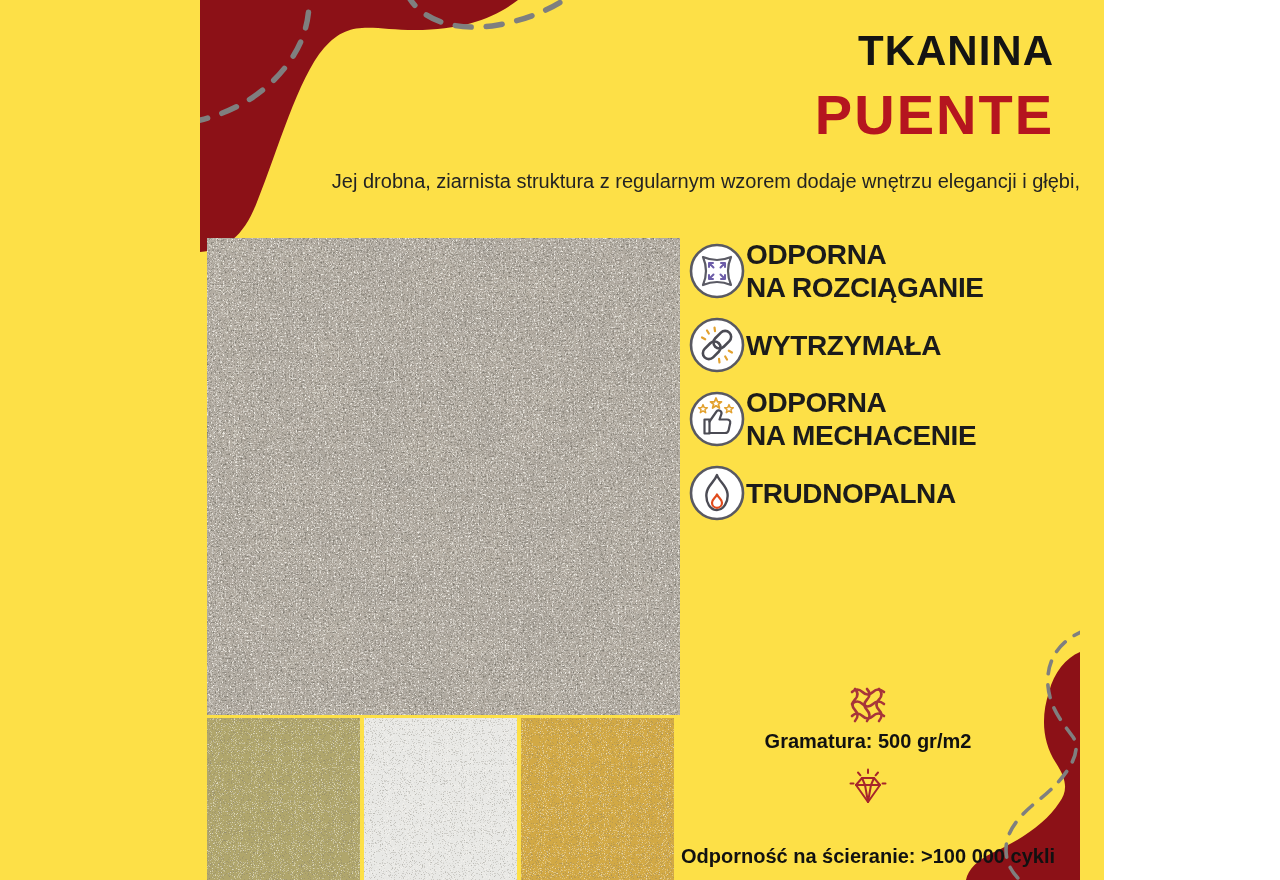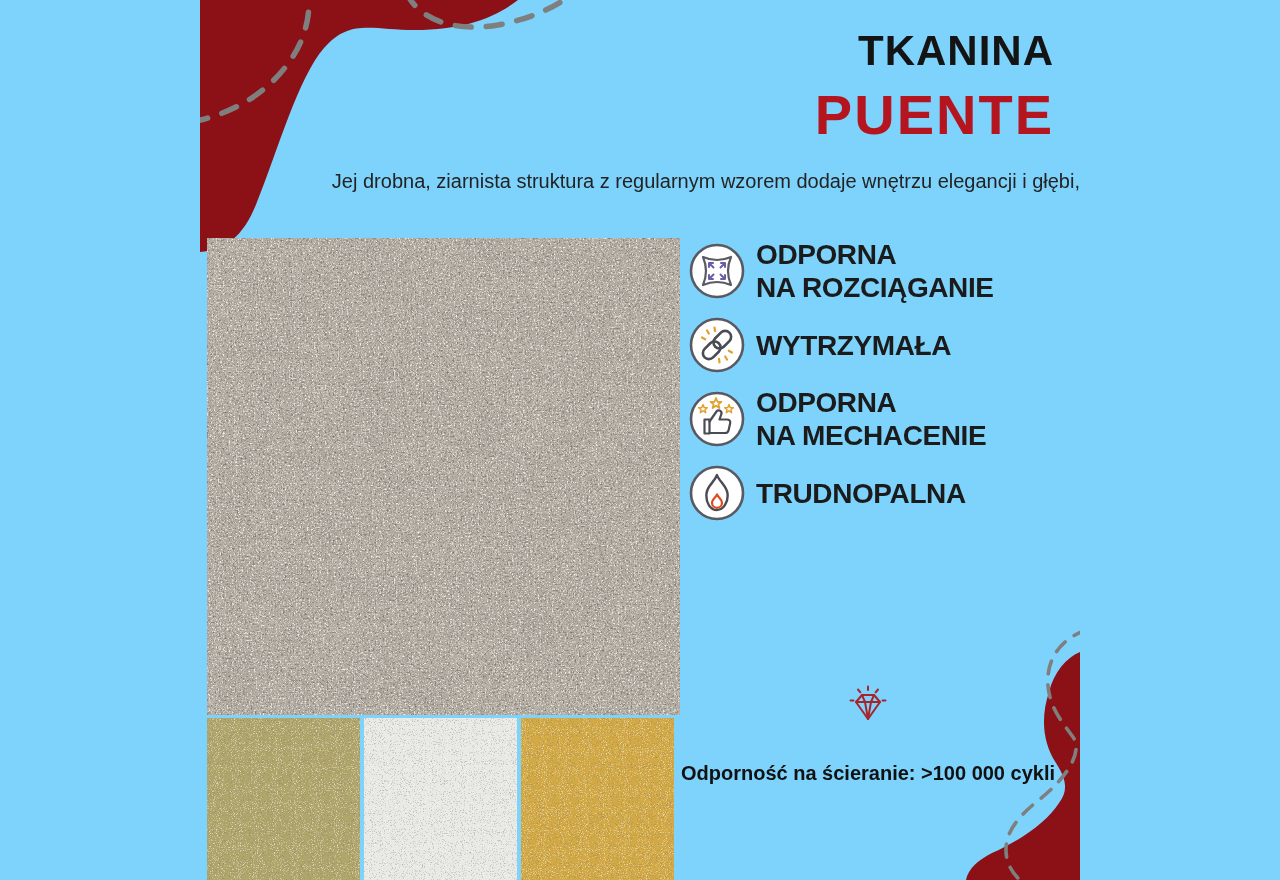--- a/index.html
+++ b/index.html
@@ -1,34 +1,34 @@
 <!DOCTYPE html>
 <html><head>
 <meta charset="utf-8">
 <style>
   html,body{margin:0;padding:0;background:#ffffff;}
-  .canvas{position:relative;width:1280px;height:880px;background:#7dd3fc;overflow:hidden;
+  .canvas{position:relative;width:1104px;height:880px;background:#fde047;overflow:hidden;
           font-family:"Liberation Sans", sans-serif;}
   .design{position:absolute;left:200px;top:0;width:880px;height:880px;overflow:hidden;}
   .deco{position:absolute;left:0;top:0;z-index:0;}
   .content{position:absolute;inset:0;z-index:1;}
 
   .title{position:absolute;top:28px;right:26px;text-align:right;}
   .title-top{font-size:42px;line-height:46px;font-weight:800;letter-spacing:1px;color:#141414;}
   .title-main{font-size:56px;line-height:78px;font-weight:800;letter-spacing:2px;color:#b5151f;margin-top:2px;}
 
   .desc{position:absolute;top:167px;left:36px;right:0;text-align:right;
         font-size:20px;line-height:28px;color:#232323;}
 
   .main-swatch{position:absolute;left:7px;top:238px;width:473px;height:477px;}
   .variants{position:absolute;left:7px;top:718px;display:flex;gap:4px;}
   .variant{width:153px;height:162px;}
 
   .features{position:absolute;left:488px;top:242px;}
-  .feature{display:flex;align-items:center;gap:10px;height:58px;margin-bottom:16px;}
+  .feature{display:flex;align-items:center;height:58px;margin-bottom:16px;}
   .f-icon{width:58px;height:58px;flex:0 0 58px;}
   .f-text{font-weight:700;font-size:28px;line-height:33px;letter-spacing:-0.4px;color:#1b1b1b;white-space:nowrap;}
   .f-line:empty{display:none;}
 
   .specs{position:absolute;left:460px;top:684px;width:416px;text-align:center;}
   .spec{margin-bottom:14px;}
   .spec-icon{display:block;margin:0 auto 4px auto;}
   .spec-label{font-weight:700;color:#111111;white-space:nowrap;}
   .spec-label.g{font-size:20px;}
   .spec-label.o{font-size:20px;margin-top:36px;}
@@ -196,20 +196,33 @@
           <div class="f-text">
             <div class="f-line">TRUDNOPALNA</div>
 
           </div>
         </div>
 
       </div>
 
       <div class="specs">
         <div class="spec">
+          <svg class="spec-icon" width="42" height="42" viewBox="0 0 42 42">
+            <g fill="none" stroke="#a73539" stroke-width="2.6" stroke-linecap="round">
+              <path d="M5,8 q5,-5 10.5,0 q5,5 10.5,0 q5,-5 11,0"></path>
+              <path d="M5,20 q5,-5 10.5,0 q5,5 10.5,0 q5,-5 11,0"></path>
+              <path d="M5,32 q5,-5 10.5,0 q5,5 10.5,0 q5,-5 11,0"></path>
+              <path d="M8,5 q5,5.25 0,10.5 q-5,5.25 0,10.5 q5,5.25 0,11"></path>
+              <path d="M20,5 q5,5.25 0,10.5 q-5,5.25 0,10.5 q5,5.25 0,11"></path>
+              <path d="M32,5 q5,5.25 0,10.5 q-5,5.25 0,10.5 q5,5.25 0,11"></path>
+            </g>
+          </svg>
+          <div class="spec-label g">Gramatura: 500 gr/m2</div>
+        </div>
+        <div class="spec">
           <svg class="spec-icon" width="40" height="42" viewBox="0 0 40 42">
             <g fill="none" stroke="#a6252b" stroke-width="2" stroke-linejoin="round" stroke-linecap="round">
               <path d="M8,18 L14,11 H26 L32,18 L20,35 Z"></path>
               <path d="M8,18 H32 M14,11 l3,7 M26,11 l-3,7 M17,18 l3,17 M23,18 l-3,17"></path>
               <path d="M20,2.5 v3.5"></path>
                 <path d="M10,5.5 l2.4,2.8"></path>
                 <path d="M30,5.5 l-2.4,2.8"></path>
               <path d="M2.5,16.5 h3"></path>
                 <path d="M34.5,16.5 h3"></path>
             </g>

